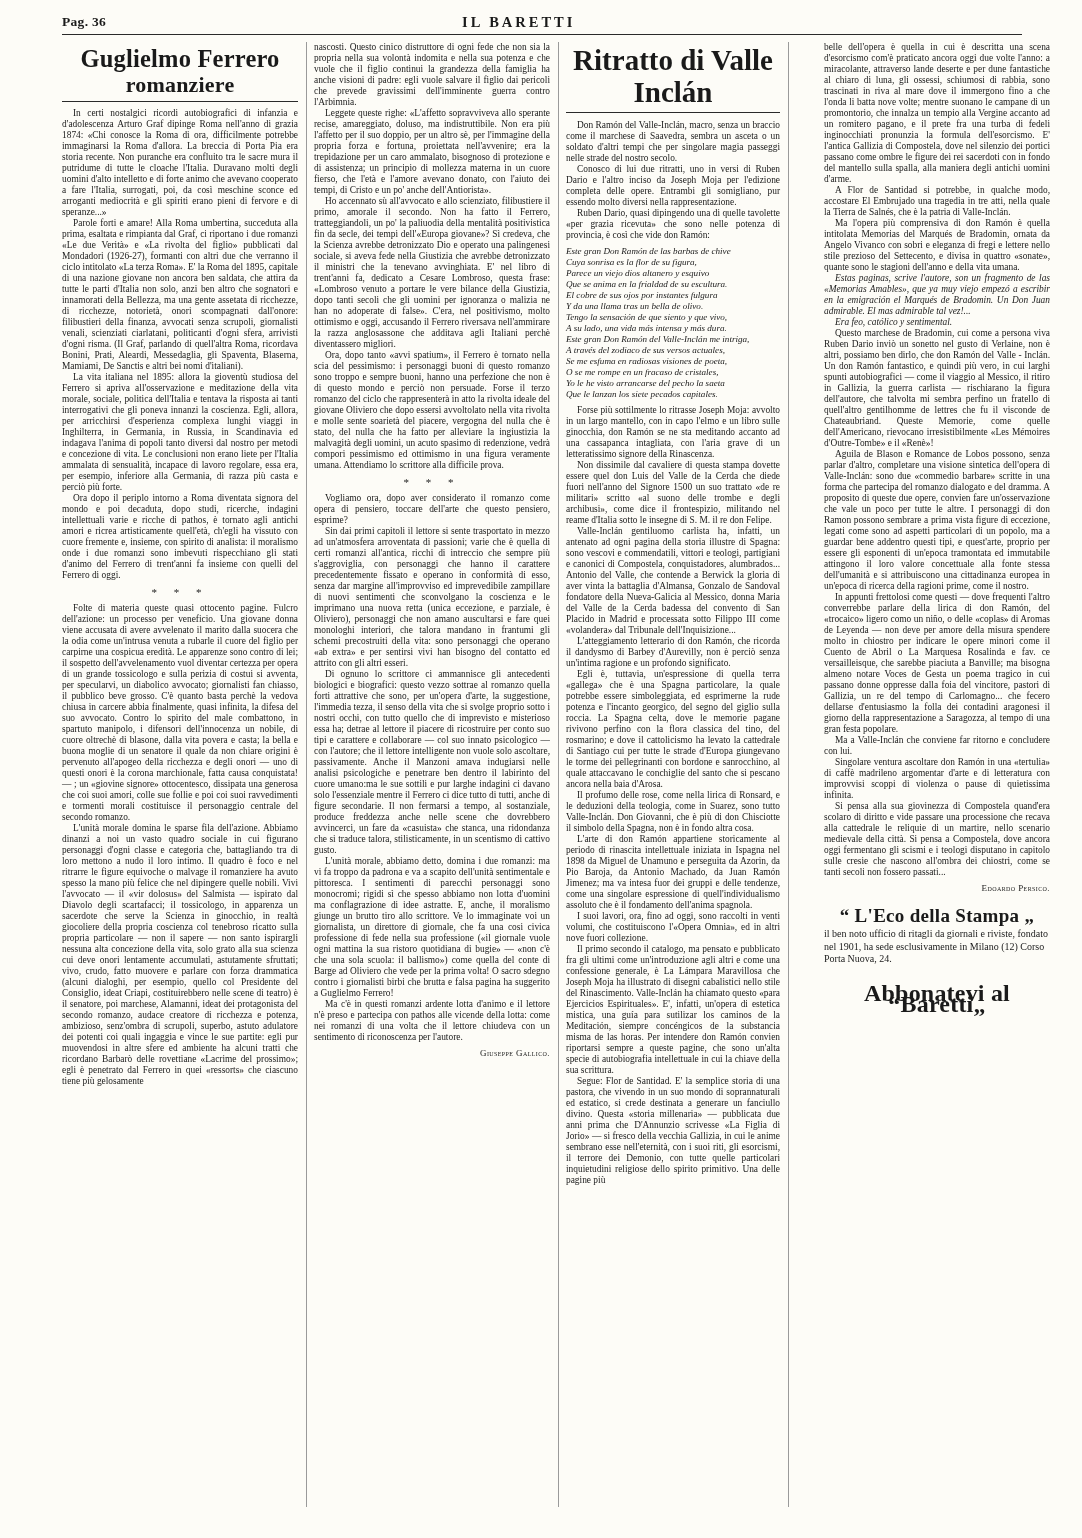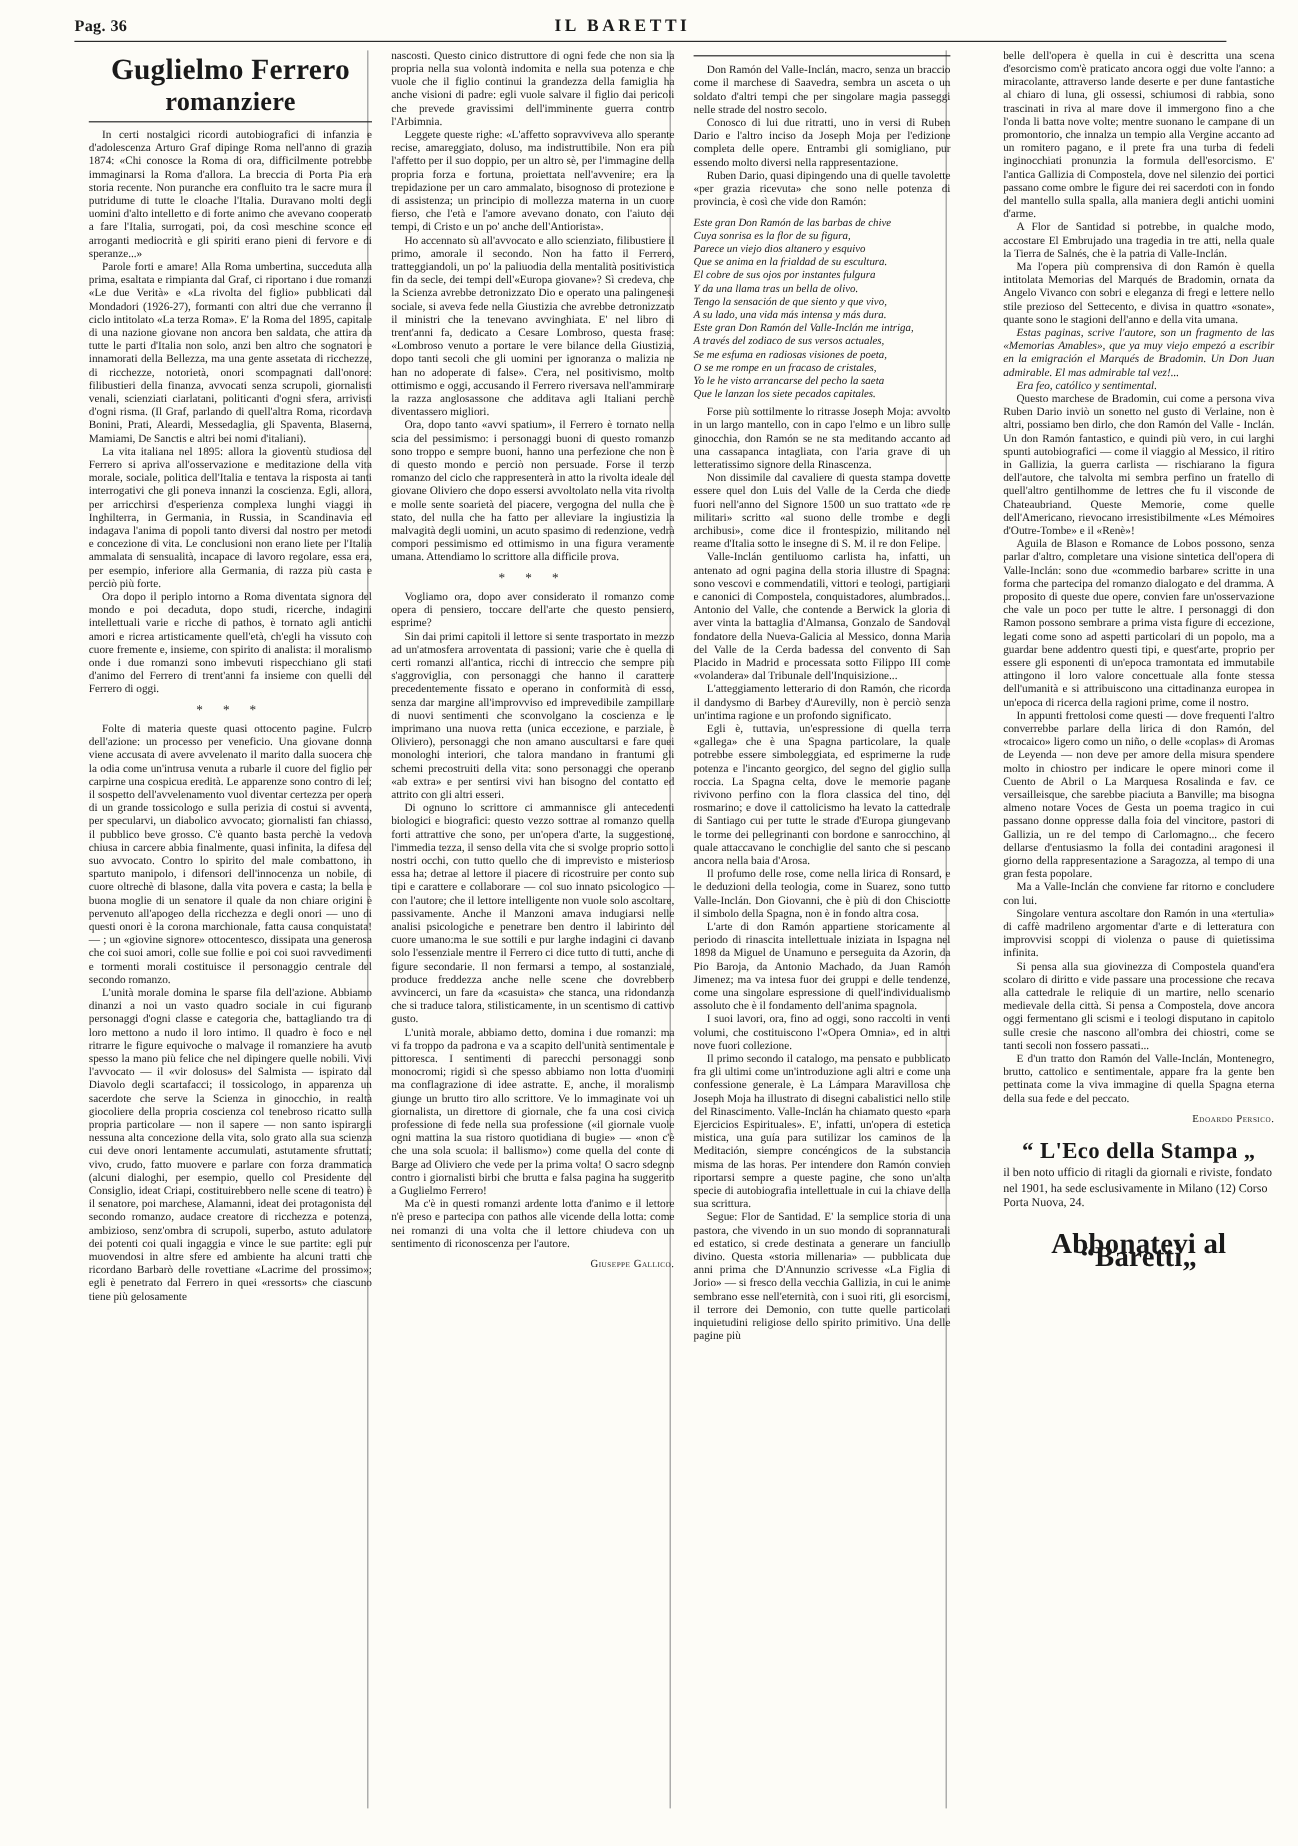--- a/index.html
+++ b/index.html
@@ -32,21 +32,21 @@
   }
   
   .cols{
     position:absolute;left:62px;top:42px;width:960px;height:1480px;
   }
   .col{
     position:absolute;top:0;
     font-size:9.4px;
     line-height:11.0px;
     text-align:justify;
-    -webkit-hyphens:auto;hyphens:auto;margin-left:12px;
+    -webkit-hyphens:auto;hyphens:auto;
   }
   .col p{margin:0 0 0 0;text-indent:11px;}
   .col p.noind{text-indent:0;}
   #col1{left:0;width:236px;}
   #col2{left:252px;width:236px;}
   #col3{left:504px;width:214px;}
   #col4{left:762px;width:226px;}
   .vrule{
     position:absolute;top:0;width:1px;background:#9a9a9a;
   }
@@ -141,20 +141,21 @@
       <div class="stars">* * *</div>
       <p>Vogliamo ora, dopo aver considerato il romanzo come opera di pensiero, toccare dell'arte che questo pensiero, esprime?</p>
       <p>Sin dai primi capitoli il lettore si sente trasportato in mezzo ad un'atmosfera arroventata di passioni; varie che è quella di certi romanzi all'antica, ricchi di intreccio che sempre più s'aggroviglia, con personaggi che hanno il carattere precedentemente fissato e operano in conformità di esso, senza dar margine all'improvviso ed imprevedibile zampillare di nuovi sentimenti che sconvolgano la coscienza e le imprimano una nuova retta (unica eccezione, e parziale, è Oliviero), personaggi che non amano auscultarsi e fare quei monologhi interiori, che talora mandano in frantumi gli schemi precostruiti della vita: sono personaggi che operano «ab extra» e per sentirsi vivi han bisogno del contatto ed attrito con gli altri esseri.</p>
       <p>Di ognuno lo scrittore ci ammannisce gli antecedenti biologici e biografici: questo vezzo sottrae al romanzo quella forti attrattive che sono, per un'opera d'arte, la suggestione, l'immedia tezza, il senso della vita che si svolge proprio sotto i nostri occhi, con tutto quello che di imprevisto e misterioso essa ha; detrae al lettore il piacere di ricostruire per conto suo tipi e carattere e collaborare — col suo innato psicologico — con l'autore; che il lettore intelligente non vuole solo ascoltare, passivamente. Anche il Manzoni amava indugiarsi nelle analisi psicologiche e penetrare ben dentro il labirinto del cuore umano:ma le sue sottili e pur larghe indagini ci davano solo l'essenziale mentre il Ferrero ci dice tutto di tutti, anche di figure secondarie. Il non fermarsi a tempo, al sostanziale, produce freddezza anche nelle scene che dovrebbero avvincerci, un fare da «casuista» che stanca, una ridondanza che si traduce talora, stilisticamente, in un scentismo di cattivo gusto.</p>
       <p>L'unità morale, abbiamo detto, domina i due romanzi: ma vi fa troppo da padrona e va a scapito dell'unità sentimentale e pittoresca. I sentimenti di parecchi personaggi sono monocromi; rigidi sì che spesso abbiamo non lotta d'uomini ma conflagrazione di idee astratte. E, anche, il moralismo giunge un brutto tiro allo scrittore. Ve lo immaginate voi un giornalista, un direttore di giornale, che fa una cosi civica professione di fede nella sua professione («il giornale vuole ogni mattina la sua ristoro quotidiana di bugie» — «non c'è che una sola scuola: il ballismo») come quella del conte di Barge ad Oliviero che vede per la prima volta! O sacro sdegno contro i giornalisti birbi che brutta e falsa pagina ha suggerito a Guglielmo Ferrero!</p>
       <p>Ma c'è in questi romanzi ardente lotta d'animo e il lettore n'è preso e partecipa con pathos alle vicende della lotta: come nei romanzi di una volta che il lettore chiudeva con un sentimento di riconoscenza per l'autore.</p>
       <div class="sig">Giuseppe Gallico.</div>
     </div>
 
     <div class="col" id="col3">
+      <h1 class="head2">Ritratto di Valle Inclán</h1>
       <div class="headrule2"></div>
       <p>Don Ramón del Valle-Inclán, macro, senza un braccio come il marchese di Saavedra, sembra un asceta o un soldato d'altri tempi che per singolare magia passeggi nelle strade del nostro secolo.</p>
       <p>Conosco di lui due ritratti, uno in versi di Ruben Dario e l'altro inciso da Joseph Moja per l'edizione completa delle opere. Entrambi gli somigliano, pur essendo molto diversi nella rappresentazione.</p>
       <p>Ruben Dario, quasi dipingendo una di quelle tavolette «per grazia ricevuta» che sono nelle potenza di provincia, è così che vide don Ramón:</p>
       <div class="verse">
         <div>Este gran Don Ramón de las barbas de chive</div>
         <div>Cuya sonrisa es la flor de su figura,</div>
         <div>Parece un viejo dios altanero y esquivo</div>
         <div>Que se anima en la frialdad de su escultura.</div>
         <div>El cobre de sus ojos por instantes fulgura</div>
@@ -185,21 +186,20 @@
       <p>A Flor de Santidad si potrebbe, in qualche modo, accostare El Embrujado una tragedia in tre atti, nella quale la Tierra de Salnés, che è la patria di Valle-Inclán.</p>
       <p>Ma l'opera più comprensiva di don Ramón è quella intitolata Memorias del Marqués de Bradomin, ornata da Angelo Vivanco con sobri e eleganza di fregi e lettere nello stile prezioso del Settecento, e divisa in quattro «sonate», quante sono le stagioni dell'anno e della vita umana.</p>
       <p class="ital">Estas paginas, scrive l'autore, son un fragmento de las «Memorias Amables», que ya muy viejo empezó a escribir en la emigración el Marqués de Bradomin. Un Don Juan admirable. El mas admirable tal vez!...</p>
       <p class="ital">Era feo, católico y sentimental.</p>
       <p>Questo marchese de Bradomin, cui come a persona viva Ruben Dario inviò un sonetto nel gusto di Verlaine, non è altri, possiamo ben dirlo, che don Ramón del Valle - Inclán. Un don Ramón fantastico, e quindi più vero, in cui larghi spunti autobiografici — come il viaggio al Messico, il ritiro in Gallizia, la guerra carlista — rischiarano la figura dell'autore, che talvolta mi sembra perfino un fratello di quell'altro gentilhomme de lettres che fu il visconde de Chateaubriand. Queste Memorie, come quelle dell'Americano, rievocano irresistibilmente «Les Mémoires d'Outre-Tombe» e il «Renè»!</p>
       <p>Aguila de Blason e Romance de Lobos possono, senza parlar d'altro, completare una visione sintetica dell'opera di Valle-Inclán: sono due «commedio barbare» scritte in una forma che partecipa del romanzo dialogato e del dramma. A proposito di queste due opere, convien fare un'osservazione che vale un poco per tutte le altre. I personaggi di don Ramon possono sembrare a prima vista figure di eccezione, legati come sono ad aspetti particolari di un popolo, ma a guardar bene addentro questi tipi, e quest'arte, proprio per essere gli esponenti di un'epoca tramontata ed immutabile attingono il loro valore concettuale alla fonte stessa dell'umanità e si attribuiscono una cittadinanza europea in un'epoca di ricerca della ragioni prime, come il nostro.</p>
       <p>In appunti frettolosi come questi — dove frequenti l'altro converrebbe parlare della lirica di don Ramón, del «trocaico» ligero como un niño, o delle «coplas» di Aromas de Leyenda — non deve per amore della misura spendere molto in chiostro per indicare le opere minori come il Cuento de Abril o La Marquesa Rosalinda e fav. ce versailleisque, che sarebbe piaciuta a Banville; ma bisogna almeno notare Voces de Gesta un poema tragico in cui passano donne oppresse dalla foia del vincitore, pastori di Gallizia, un re del tempo di Carlomagno... che fecero dellarse d'entusiasmo la folla dei contadini aragonesi il giorno della rappresentazione a Saragozza, al tempo di una gran festa popolare.</p>
       <p>Ma a Valle-Inclán che conviene far ritorno e concludere con lui.</p>
       <p>Singolare ventura ascoltare don Ramón in una «tertulia» di caffè madrileno argomentar d'arte e di letteratura con improvvisi scoppi di violenza o pause di quietissima infinita.</p>
       <p>Si pensa alla sua giovinezza di Compostela quand'era scolaro di diritto e vide passare una processione che recava alla cattedrale le reliquie di un martire, nello scenario medievale della città. Si pensa a Compostela, dove ancora oggi fermentano gli scismi e i teologi disputano in capitolo sulle cresie che nascono all'ombra dei chiostri, come se tanti secoli non fossero passati...</p>
-      <p>E d'un tratto don Ramón del Valle-Inclán, Montenegro, brutto, cattolico e sentimentale, appare fra la gente ben pettinata come la viva immagine di quella Spagna eterna della sua fede e del peccato.</p>
       <div class="sig">Edoardo Persico.</div>
 
       <div class="eco">
         <div class="ecotitle">“ L'Eco della Stampa „</div>
         <div class="ecobody">il ben noto ufficio di ritagli da giornali e riviste, fondato nel 1901, ha sede esclusivamente in Milano (12) Corso Porta Nuova, 24.</div>
       </div>
 
       <div class="abb">Abbonatevi al “Baretti„</div>
     </div>
 

